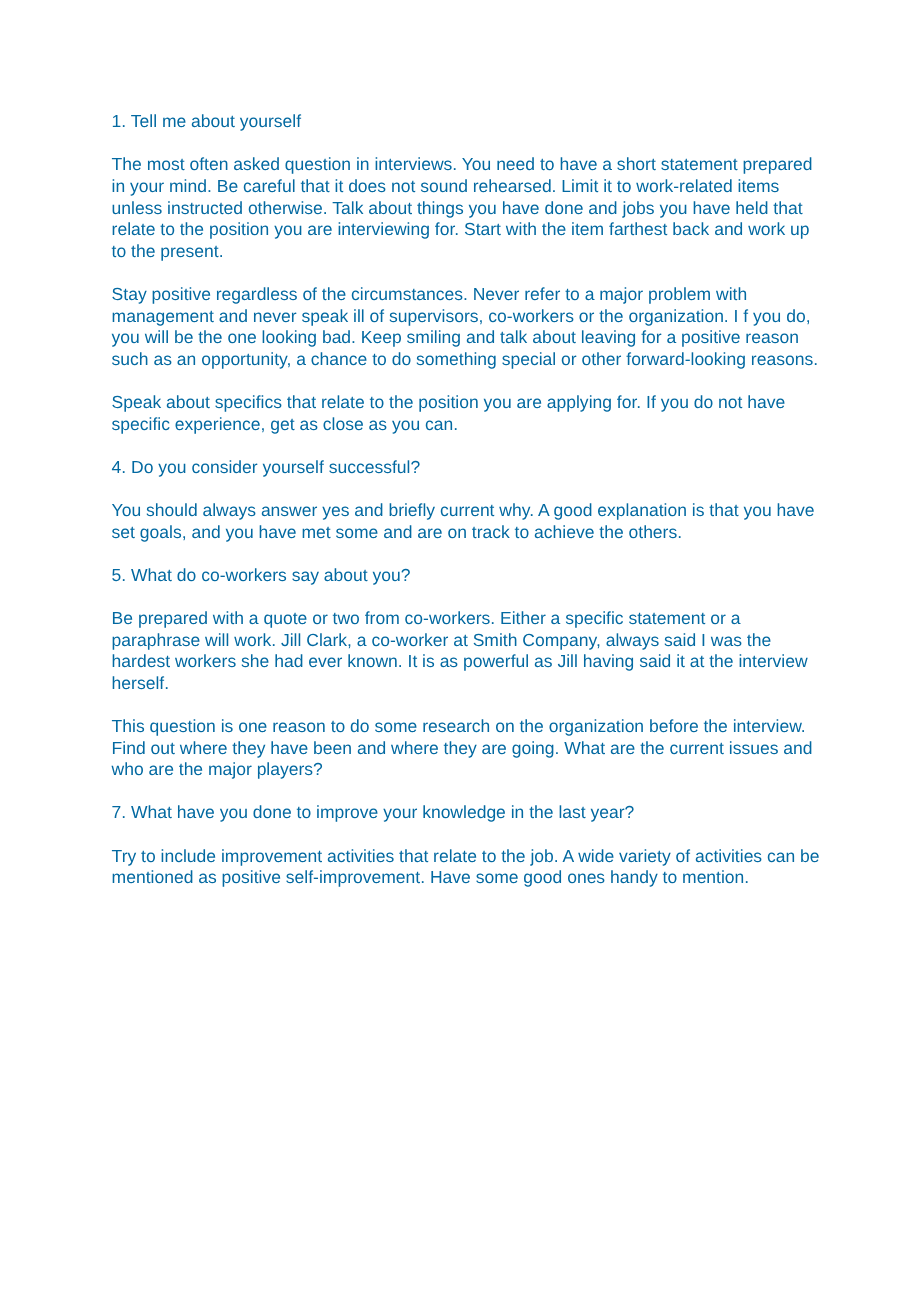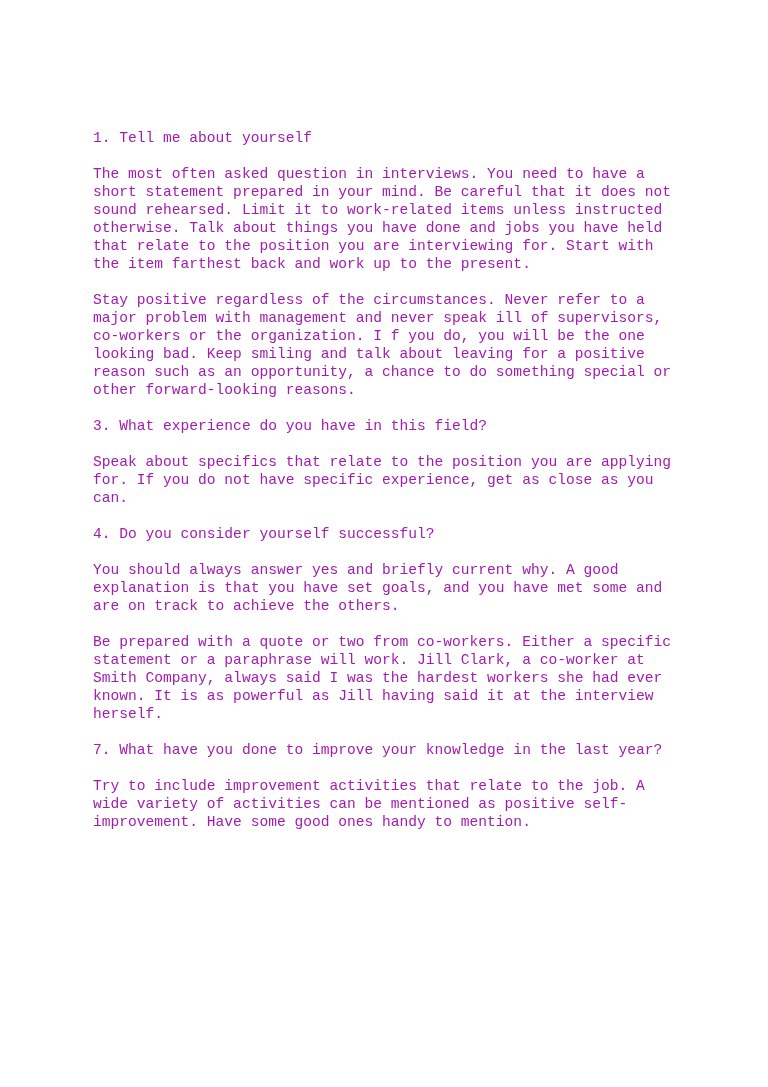--- a/index.html
+++ b/index.html
@@ -11,25 +11,24 @@
       width: 768px;
       height: 1087px;
       position: relative;
       overflow: hidden;
     }
     .page {
       position: absolute;
       left: 93px;
       top: 93px;
       width: 590px;
-      font-family: Liberation Mono, monospace;
+      font-family: Liberation Sans, sans-serif;
       font-size: 14.6px;
       line-height: 18px;
-      color: #a21caf;
-      margin-top: 36px;
+      color: #0369a1;
     }
     .section {
       margin: 0;
     }
     .question {
       margin: 0 0 18px 0;
     }
     .answer {
       margin: 0 0 18px 0;
     }
@@ -39,29 +38,30 @@
 
 <div class="page">
   <div class="section">
     <p class="question">1. Tell me about yourself</p>
     <p class="answer">The most often asked question in interviews. You need to have a short statement prepared in your mind. Be careful that it does not sound rehearsed. Limit it to work-related items unless instructed otherwise. Talk about things you have done and jobs you have held that relate to the position you are interviewing for. Start with the item farthest back and work up to the present.</p>
   </div>
   <div class="section">
     <p class="answer">Stay positive regardless of the circumstances. Never refer to a major problem with management and never speak ill of supervisors, co-workers or the organization. I f you do, you will be the one looking bad. Keep smiling and talk about leaving for a positive reason such as an opportunity, a chance to do something special or other forward-looking reasons.</p>
   </div>
   <div class="section">
-    <p class="question">3. What experience do you have in this field?</p>
     <p class="answer">Speak about specifics that relate to the position you are applying for. If you do not have specific experience, get as close as you can.</p>
   </div>
   <div class="section">
     <p class="question">4. Do you consider yourself successful?</p>
     <p class="answer">You should always answer yes and briefly current why. A good explanation is that you have set goals, and you have met some and are on track to achieve the others.</p>
   </div>
   <div class="section">
+    <p class="question">5. What do co-workers say about you?</p>
     <p class="answer">Be prepared with a quote or two from co-workers. Either a specific statement or a paraphrase will work. Jill Clark, a co-worker at Smith Company, always said I was the hardest workers she had ever known. It is as powerful as Jill having said it at the interview herself.</p>
   </div>
   <div class="section">
+    <p class="answer">This question is one reason to do some research on the organization before the interview. Find out where they have been and where they are going. What are the current issues and who are the major players?</p>
   </div>
   <div class="section">
     <p class="question">7. What have you done to improve your knowledge in the last year?</p>
     <p class="answer">Try to include improvement activities that relate to the job. A wide variety of activities can be mentioned as positive self-improvement. Have some good ones handy to mention.</p>
   </div>
 </div>
 
 </body></html>

